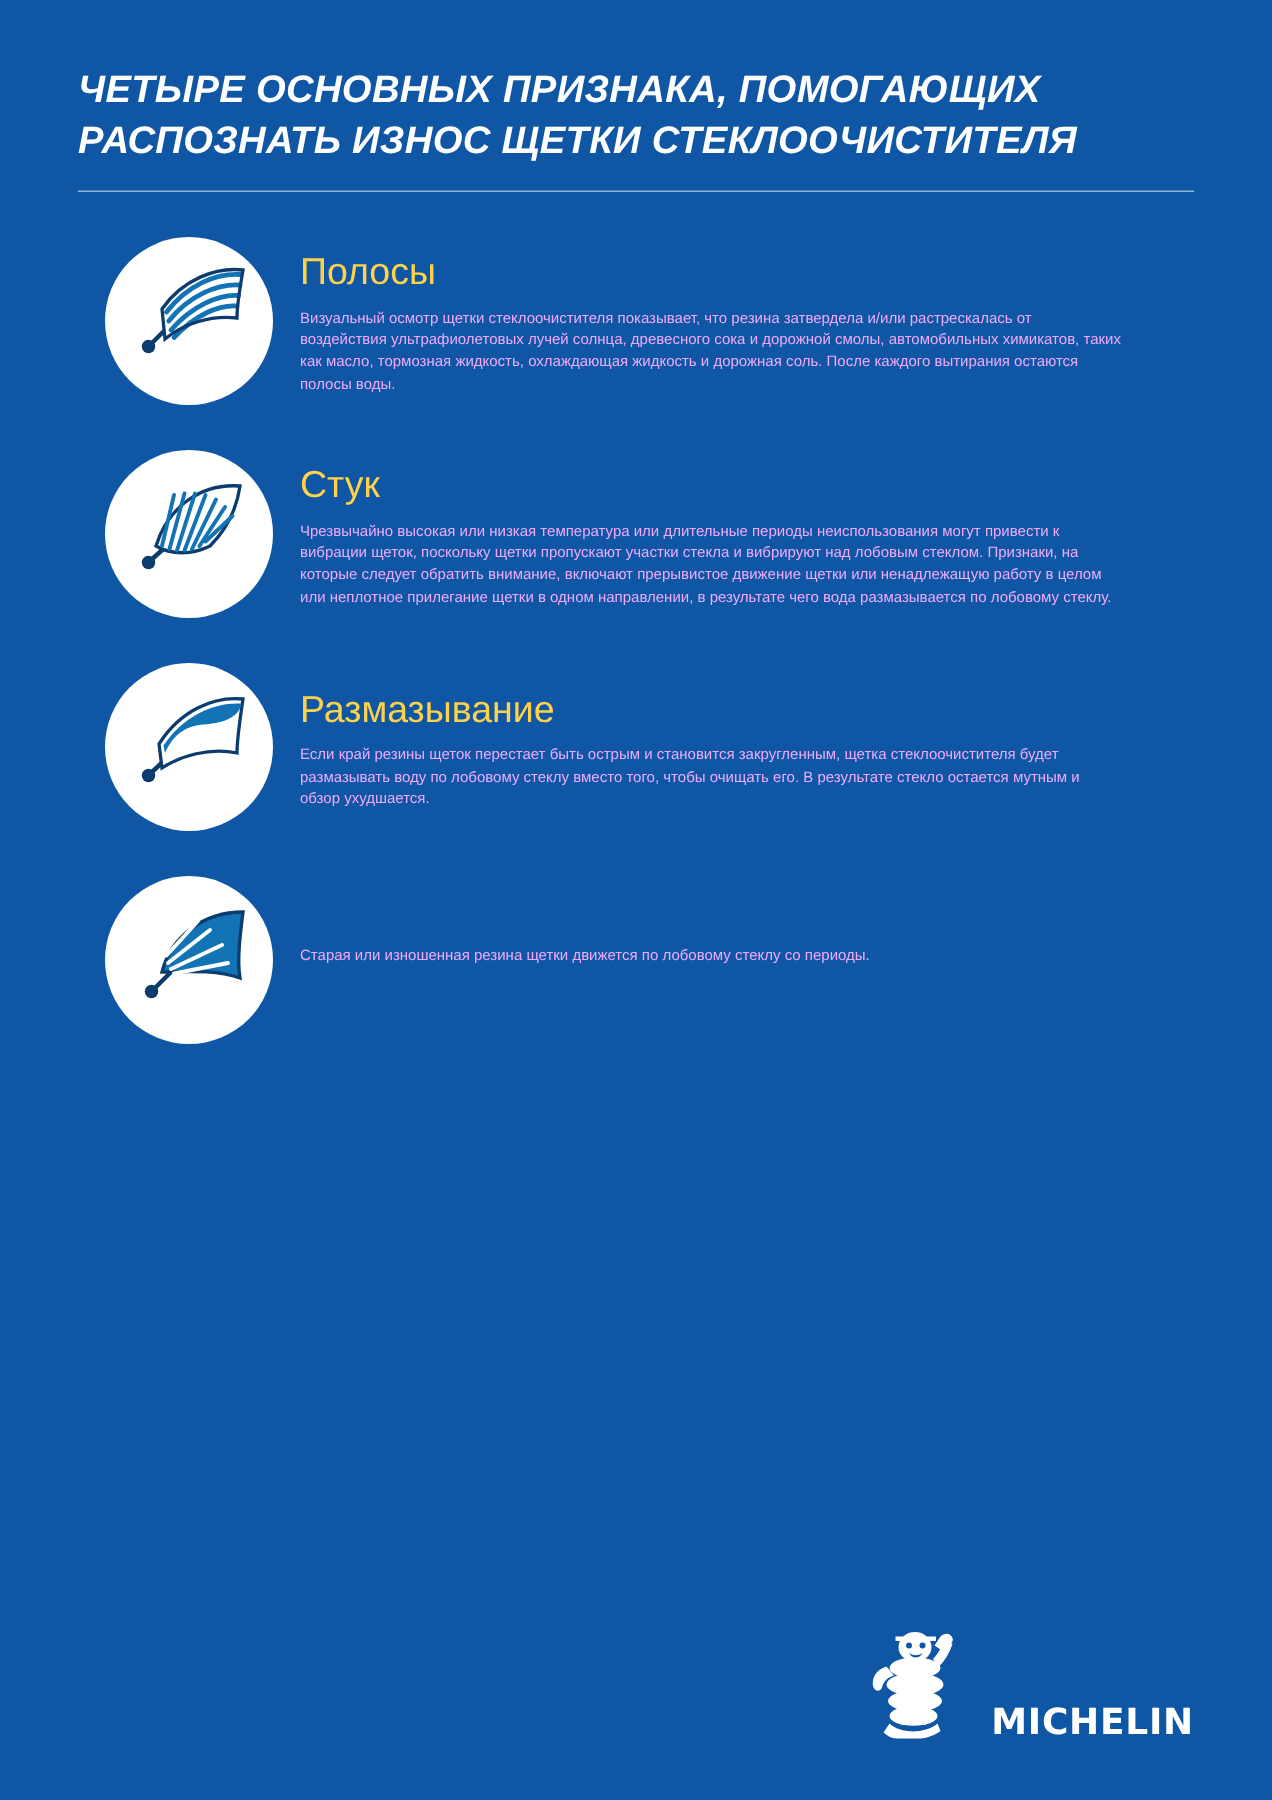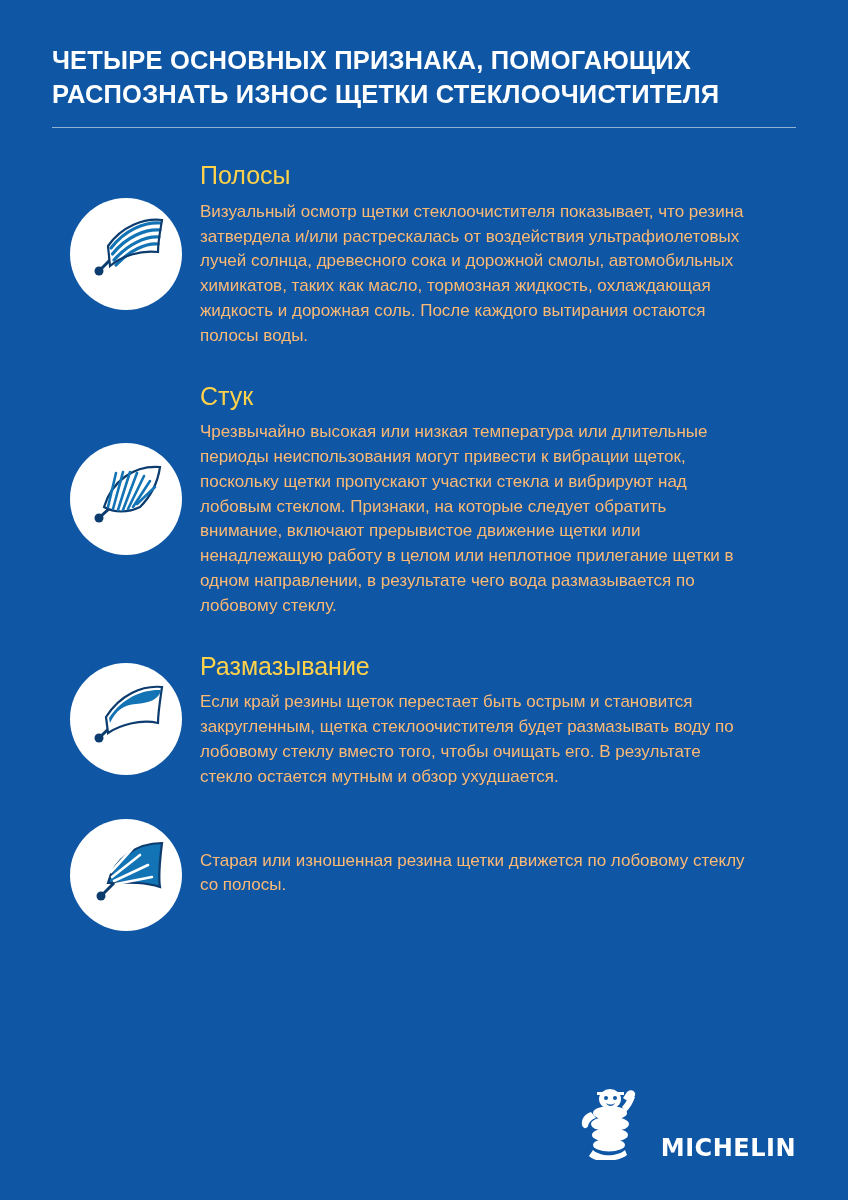--- a/index.html
+++ b/index.html
@@ -25,20 +25,21 @@
   
   .header {
     padding: 44px 52px 0 52px;
   }
   .header h1 {
     margin: 0;
     font-size: 25.5px;
     line-height: 1.32;
     letter-spacing: 0.2px;
     font-weight: 700;
+    font-style: italic;
     color: #ffffff;
     text-transform: uppercase;
   }
   .header-rule {
     margin: 16px 0 0 0;
     height: 1px;
     background: rgba(255,255,255,0.55);
     width: 744px;
   }
 
@@ -75,22 +76,22 @@
     padding-right: 8px;
   }
   .item-title {
     color: #ffd24a;
     font-size: 25px;
     line-height: 1.1;
     margin: 8px 0 10px 0;
     font-weight: 400;
   }
   .item-text {
-    color: #fdba74;
-    font-size: 17px;
+    color: #f0abfc;
+    font-size: 10px;
     line-height: 1.46;
     margin: 0;
     max-width: 548px;
   }
 
   
   .item.item-1 { margin-top: 4px; }
   .item.item-2 { margin-top: 20px; }
   .item.item-3 { margin-top: 24px; }
   .item.item-4 { margin-top: 26px; }
@@ -209,21 +210,21 @@
                 <path d="M34 48 L62 26"></path>
                 <path d="M36 52 L70 36"></path>
                 <path d="M38 55 L74 48"></path>
                 <path d="M33 43 L54 20"></path>
               </g>
             </g>
           </svg>
         </div>
       </div>
       <div class="item-body">
-        <p class="item-text">Старая или изношенная резина щетки движется по лобовому стеклу со полосы.</p>
+        <p class="item-text">Старая или изношенная резина щетки движется по лобовому стеклу со периоды.</p>
       </div>
     </div>
 
   </div>
 
   <div class="footer">
     <div>
       <svg width="74" height="78" viewBox="0 0 74 78" aria-hidden="true">
         <g fill="#ffffff">
 

